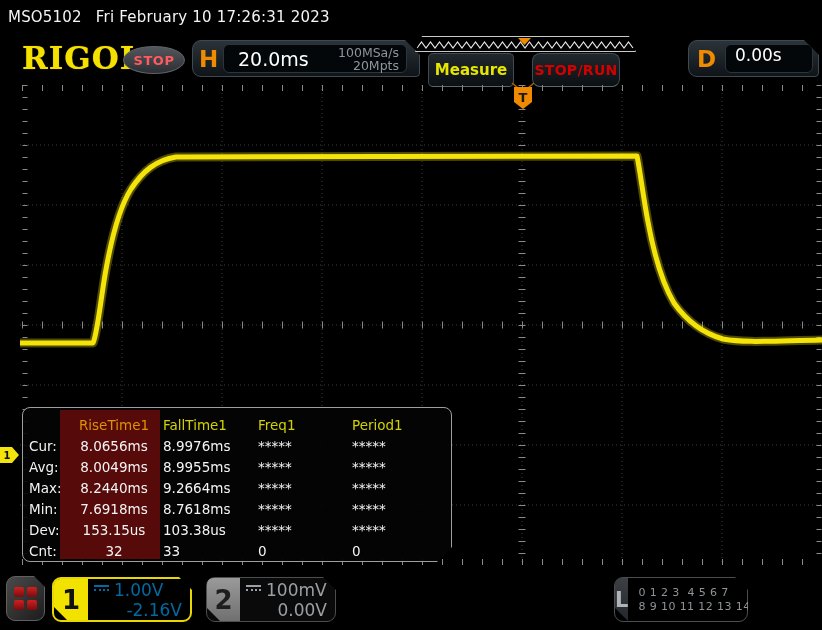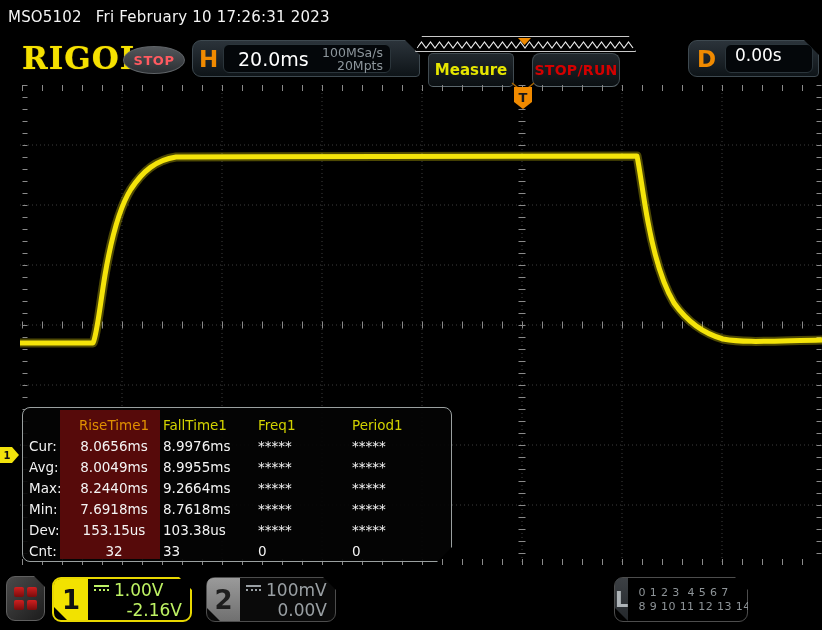--- a/index.html
+++ b/index.html
@@ -16,21 +16,21 @@
         font-size:31px;color:#f5e100;letter-spacing:1px;text-shadow:0 0 1px #a08000;}
   #stop-badge{left:123px;top:46px;width:60px;height:26px;border-radius:50%;
         background:linear-gradient(#53575b,#2c3034);border:1px solid #5f6367;
         display:flex;align-items:center;justify-content:center;}
   #stop-badge span{color:#ff5a60;font-weight:bold;font-size:13px;letter-spacing:.5px;}
 
   .hpanel{background:linear-gradient(#2b333a,#0e1418);border:1px solid #3e4950;box-sizing:border-box;}
   #h-panel{left:192px;top:40px;width:228px;height:37px;border-radius:9px 0 4px 9px;
         clip-path:polygon(0 0,calc(100% - 15px) 0,100% 15px,100% 100%,0 100%);}
   #h-letter{left:6px;top:5px;color:#f08a00;font-size:23px;font-weight:bold;}
-  #h-inner{left:30px;top:3px;width:168px;height:29px;background:#04070a;border:1px solid #2b353b;border-radius:6px;
+  #h-inner{left:30px;top:3px;width:184px;height:29px;background:#04070a;border:1px solid #2b353b;border-radius:6px;
         display:flex;align-items:center;box-sizing:border-box;}
   #timebase{font-size:19px;color:#fff;margin-left:14px;}
   #rates{margin-left:auto;text-align:right;padding-right:7px;line-height:13px;}
   #rates div{font-size:12.5px;color:#8d969c;}
 
   #preview-strip{left:415px;top:36px;width:221px;height:16px;background:#000;border:1px solid #c9c9c9;
         box-sizing:border-box;clip-path:polygon(7px 0,calc(100% - 7px) 0,100% 100%,0 100%);}
   .hbtn{height:34px;top:53px;background:linear-gradient(#20272c,#0b1013);border:1px solid #414b51;
         border-bottom-color:#5c686e;border-radius:5px;display:flex;align-items:center;justify-content:center;box-sizing:border-box;}
   #measure-btn{left:428px;width:86px;}
@@ -74,21 +74,21 @@
   #ch1-block .tab{width:34px;background:#f2e200;display:flex;align-items:center;justify-content:center;
         border-radius:6px 0 0 6px;clip-path:polygon(0 0,100% 0,100% 100%,13px 100%,0 calc(100% - 13px));}
   #ch1-block .tab span{color:#111;font-size:26px;font-weight:bold;}
   #ch2-block{left:206px;width:130px;border:1px solid #4d4d4d;background:#0a0a0a;}
   #ch2-block .tab{width:33px;background:linear-gradient(#9a9a9a,#707070);display:flex;align-items:center;justify-content:center;
         border-radius:6px 0 0 6px;clip-path:polygon(0 0,100% 0,100% 100%,13px 100%,0 calc(100% - 13px));}
   #ch2-block .tab span{color:#1e1e1e;font-size:26px;font-weight:bold;}
   .chbody{flex:1;padding:2px 8px 2px 6px;display:flex;flex-direction:column;justify-content:center;}
   .chrow1{display:flex;align-items:center;gap:5px;font-size:17px;}
   .chrow2{text-align:right;font-size:17px;}
-  #ch1-block .chbody{color:#bef264;}
+  #ch1-block .chbody{color:#0369a1;}
   #ch2-block .chbody{color:#9aa0a4;}
   .dcicon{display:inline-block;width:15px;height:9px;border-top:2px solid currentColor;position:relative;top:1px;}
   .dcicon::after{content:"";position:absolute;left:0;top:2px;width:100%;border-top:2px dotted currentColor;}
 
   #l-block{left:614px;top:577px;width:134px;height:45px;display:flex;box-sizing:border-box;
         border:1px solid #4d4d4d;background:#000;border-radius:9px;
         clip-path:polygon(0 0,calc(100% - 13px) 0,100% 13px,100% 100%,0 100%);}
   #l-block .tab{width:30px;background:linear-gradient(#3c4044,#24282c);display:flex;align-items:center;justify-content:center;
         border-radius:6px 0 0 6px;clip-path:polygon(0 0,100% 0,100% 100%,13px 100%,0 calc(100% - 13px));}
   #l-block .tab span{color:#aeb4b8;font-size:21px;font-weight:bold;}

